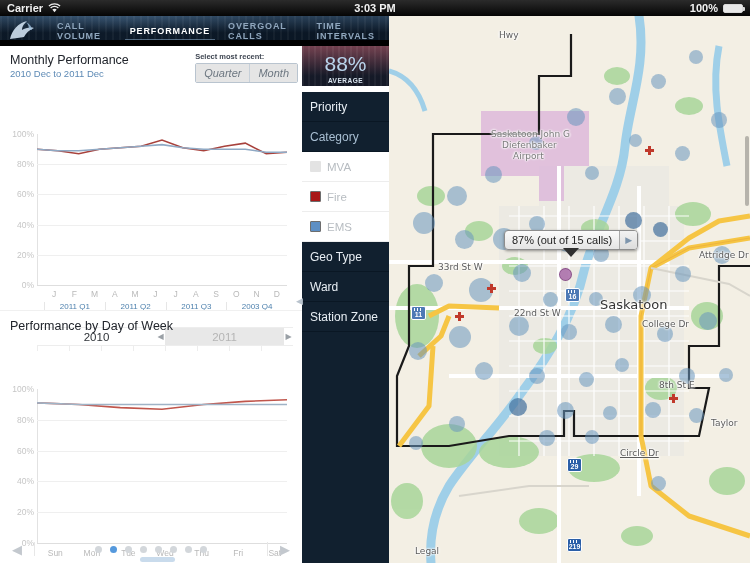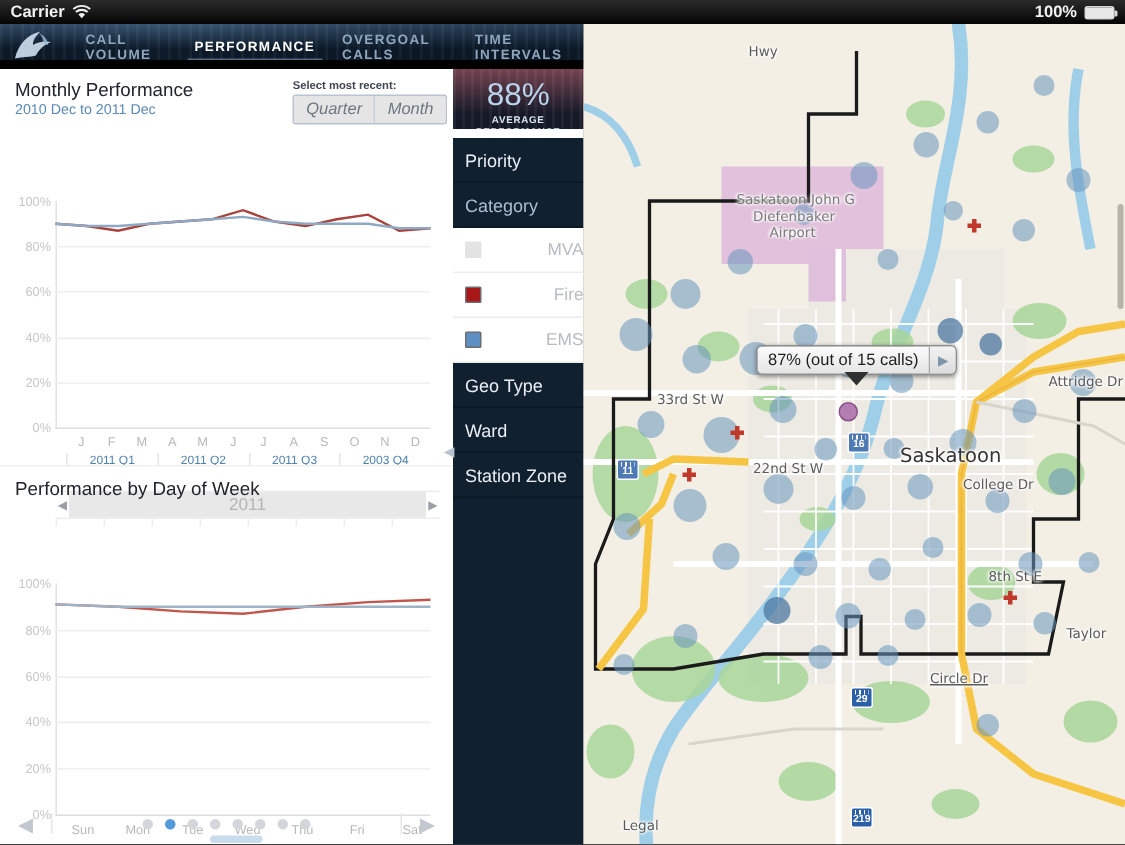--- a/index.html
+++ b/index.html
@@ -148,21 +148,21 @@
   .kpi-cap { position: relative; font-size: 6.5px; letter-spacing: .5px; color: #dbe6f1; line-height: 1.25; padding-top: 3px; font-weight: bold;}
 
   .frow {
     height: 30px; display: flex; align-items: center; padding-left: 8px;
     background: #11202f; color: #e8eef4; font-size: 12px;
     border-bottom: 1px solid #0a1724; cursor: pointer;
   }
   .frow.head { color: #a9bfd3; }
   .frow.opt {
     background: #ffffff; color: #b7bcc1; border-bottom: 1px solid #ededed;
-    font-size: 11.5px; gap: 6px; justify-content: space-between;
+    font-size: 11.5px; gap: 6px;
   }
   .swatch { width: 11px; height: 11px; border-radius: 1px; display: inline-block; }
   .gap { height: 6px; background: #ffffff; }
 
   
   .map { position: absolute; top: 16px; left: 389px; width: 361px; height: 547px;
          overflow: hidden; background: #f2efe7; }
   .map-base { position: absolute; inset: 0; }
   .maplabel {
     position: absolute; color: #5b5b5b; font-size: 9px; white-space: nowrap;
@@ -216,20 +216,21 @@
     <div class="sb-left">
       <span>Carrier</span>
       <span class="wifi-ico">
         <svg width="13" height="10" viewBox="0 0 13 10">
           <path d="M6.5 9.2 L4.3 6.6 A3.4 3.4 0 0 1 8.7 6.6 Z" fill="#eee"></path>
           <path d="M2.6 5.0 A6 6 0 0 1 10.4 5.0" stroke="#eee" stroke-width="1.4" fill="none"></path>
           <path d="M0.9 3.0 A8.6 8.6 0 0 1 12.1 3.0" stroke="#eee" stroke-width="1.3" fill="none"></path>
         </svg>
       </span>
     </div>
+    <div class="sb-time">3:03 PM</div>
     <div class="sb-right">
       <span>100%</span>
       <span class="batt">
           <i></i>
         </span>
     </div>
   </div>
 
   <div class="topnav">
     <div class="logo">
@@ -301,20 +302,23 @@
           <span>D</span>
         </div>
       <div class="quarters" id="quartersA" style="left:44px; top:256px; width:243px;">
           <span>2011 Q1</span>
           <span>2011 Q2</span>
           <span>2011 Q3</span>
           <span>2003 Q4</span>
         </div>
 
       <div class="yearbar" style="left:37px; top:281px; width:256px;">
+        <div class="yearcell">
+          <span>2010</span>
+        </div>
         <div class="yarrow">◀</div>
         <div class="yearcell dim">
           <span>2011</span>
         </div>
         <div class="yarrow">▶</div>
       </div>
       <div class="tickrow" id="ticksA" style="left:37px; top:300px; width:256px;">
           <i></i>
           <i></i>
           <i></i>
@@ -565,21 +569,21 @@
       <div class="tt-tail"></div>
     </div>
 
     <div id="maplabels">
         <div class="maplabel park" style="left: 102px; top: 113px;">Saskatoon John G</div>
         <div class="maplabel park" style="left: 113px; top: 124px;">Diefenbaker</div>
         <div class="maplabel park" style="left: 124px; top: 135px;">Airport</div>
         <div class="maplabel city" style="left: 211px; top: 281px;">Saskatoon</div>
         <div class="maplabel " style="left: 253px; top: 303px;">College Dr</div>
         <div class="maplabel " style="left: 49px; top: 246px;">33rd St W</div>
-        <div class="maplabel " style="left: 113px; top: 292px;">22nd St W</div>
+        <div class="maplabel " style="left: 125px; top: 292px;">22nd St W</div>
         <div class="maplabel " style="left: 270px; top: 364px;">8th St E</div>
         <div class="maplabel " style="left: 310px; top: 234px;">Attridge Dr</div>
         <div class="maplabel " style="left: 231px; top: 432px; text-decoration: underline;">Circle Dr</div>
         <div class="maplabel " style="left: 322px; top: 402px;">Taylor</div>
         <div class="maplabel " style="left: 110px; top: 14px;">Hwy</div>
         <div class="maplabel " style="left: 6px; top: 530px; margin-left: 20px;">Legal</div>
       </div>
     <div class="scrollnub2"></div>
   </div>
 

